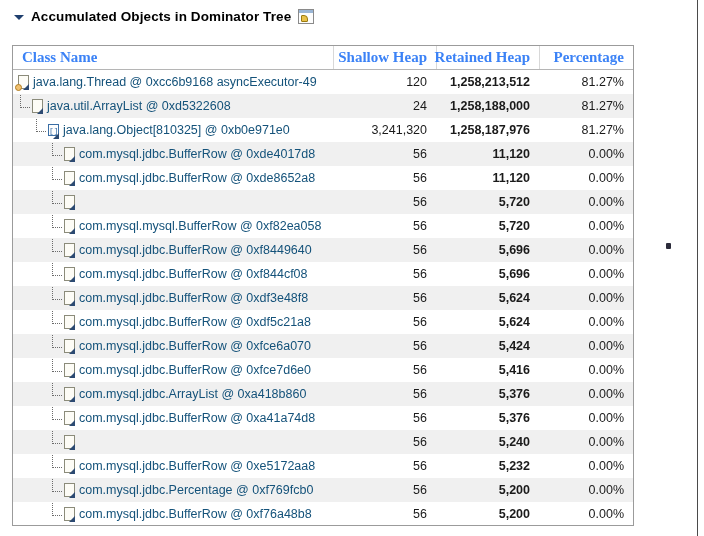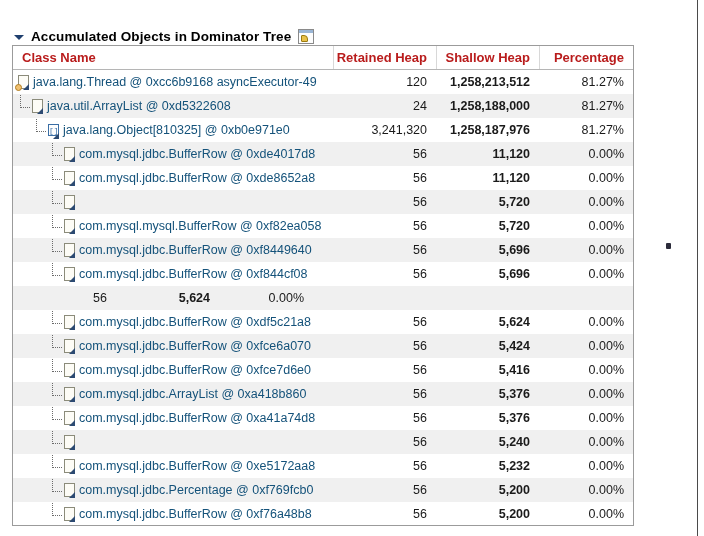--- a/index.html
+++ b/index.html
@@ -42,21 +42,20 @@
   .section-header {
     position: absolute;
     left: 0;
     top: 0;
     width: 660px;
     height: 33px;
     display: flex;
     align-items: center;
     padding-left: 12px;
     box-sizing: border-box;
-    margin-top: 20px;
   }
 
   .twisty {
     width: 14px;
     height: 14px;
     position: relative;
     flex: 0 0 auto;
     margin-right: 5px;
   }
   .twisty::after {
@@ -121,27 +120,28 @@
   }
 
   .thead {
     display: flex;
     height: 24px;
     background: #ffffff;
     border-bottom: 1px solid #b5b5b5;
     box-sizing: border-box;
   }
   .th {
-    font-size: 13px;
+    font-size: 15px;
     font-weight: bold;
-    color: #b91c1c;
+    color: #3b82f6;
     display: flex;
     align-items: center;
     box-sizing: border-box;
     white-space: nowrap;
+    font-family: Liberation Serif, serif;
   }
   .th.c-name { width: 320px; padding-left: 9px; }
   .th.c-shallow { width: 103px; justify-content: flex-end; padding-right: 9px; border-left: 1px solid #d8d8d8; }
   .th.c-retained { width: 103px; justify-content: flex-end; padding-right: 9px; border-left: 1px solid #d8d8d8; }
   .th.c-pct { width: 94px; justify-content: flex-end; padding-right: 9px; border-left: 1px solid #d8d8d8; }
 
   .tbody {
     position: relative;
   }
 
@@ -300,22 +300,22 @@
   <div class="section-header">
     <div class="twisty"></div>
     <span class="section-title">Accumulated Objects in Dominator Tree</span>
     <div class="title-icon"></div>
   </div>
 
   <div class="table-panel">
 
     <div class="thead">
       <div class="th c-name">Class Name</div>
+      <div class="th c-shallow">Shallow Heap</div>
       <div class="th c-retained">Retained Heap</div>
-      <div class="th c-shallow">Shallow Heap</div>
       <div class="th c-pct">Percentage</div>
     </div>
 
     <div class="tbody" id="tbody">
         <div class="trow">
           <div class="cell c-name">
             <div class="namewrap">
               <div class="obj-icon thread-icon">
                 <div class="page"></div>
                 <div class="fold"></div>
@@ -454,20 +454,32 @@
                 <div class="fold"></div>
               </div>
               <span class="link">com.mysql.jdbc.BufferRow @ 0xf844cf08</span>
             </div>
           </div>
           <div class="cell c-shallow">56</div>
           <div class="cell c-retained">5,696</div>
           <div class="cell c-pct">0.00%</div>
         </div>
         <div class="trow alt">
+          <div class="cell c-name">
+            <div class="namewrap">
+              <div style="width: 16px; flex: 0 0 auto;"></div>
+              <div style="width: 16px; flex: 0 0 auto;"></div>
+              <div class="elbow"></div>
+              <div class="obj-icon">
+                <div class="page"></div>
+                <div class="fold"></div>
+              </div>
+              <span class="link">com.mysql.jdbc.BufferRow @ 0xdf3e48f8</span>
+            </div>
+          </div>
           <div class="cell c-shallow">56</div>
           <div class="cell c-retained">5,624</div>
           <div class="cell c-pct">0.00%</div>
         </div>
         <div class="trow">
           <div class="cell c-name">
             <div class="namewrap">
               <div style="width: 16px; flex: 0 0 auto;"></div>
               <div style="width: 16px; flex: 0 0 auto;"></div>
               <div class="elbow"></div>

